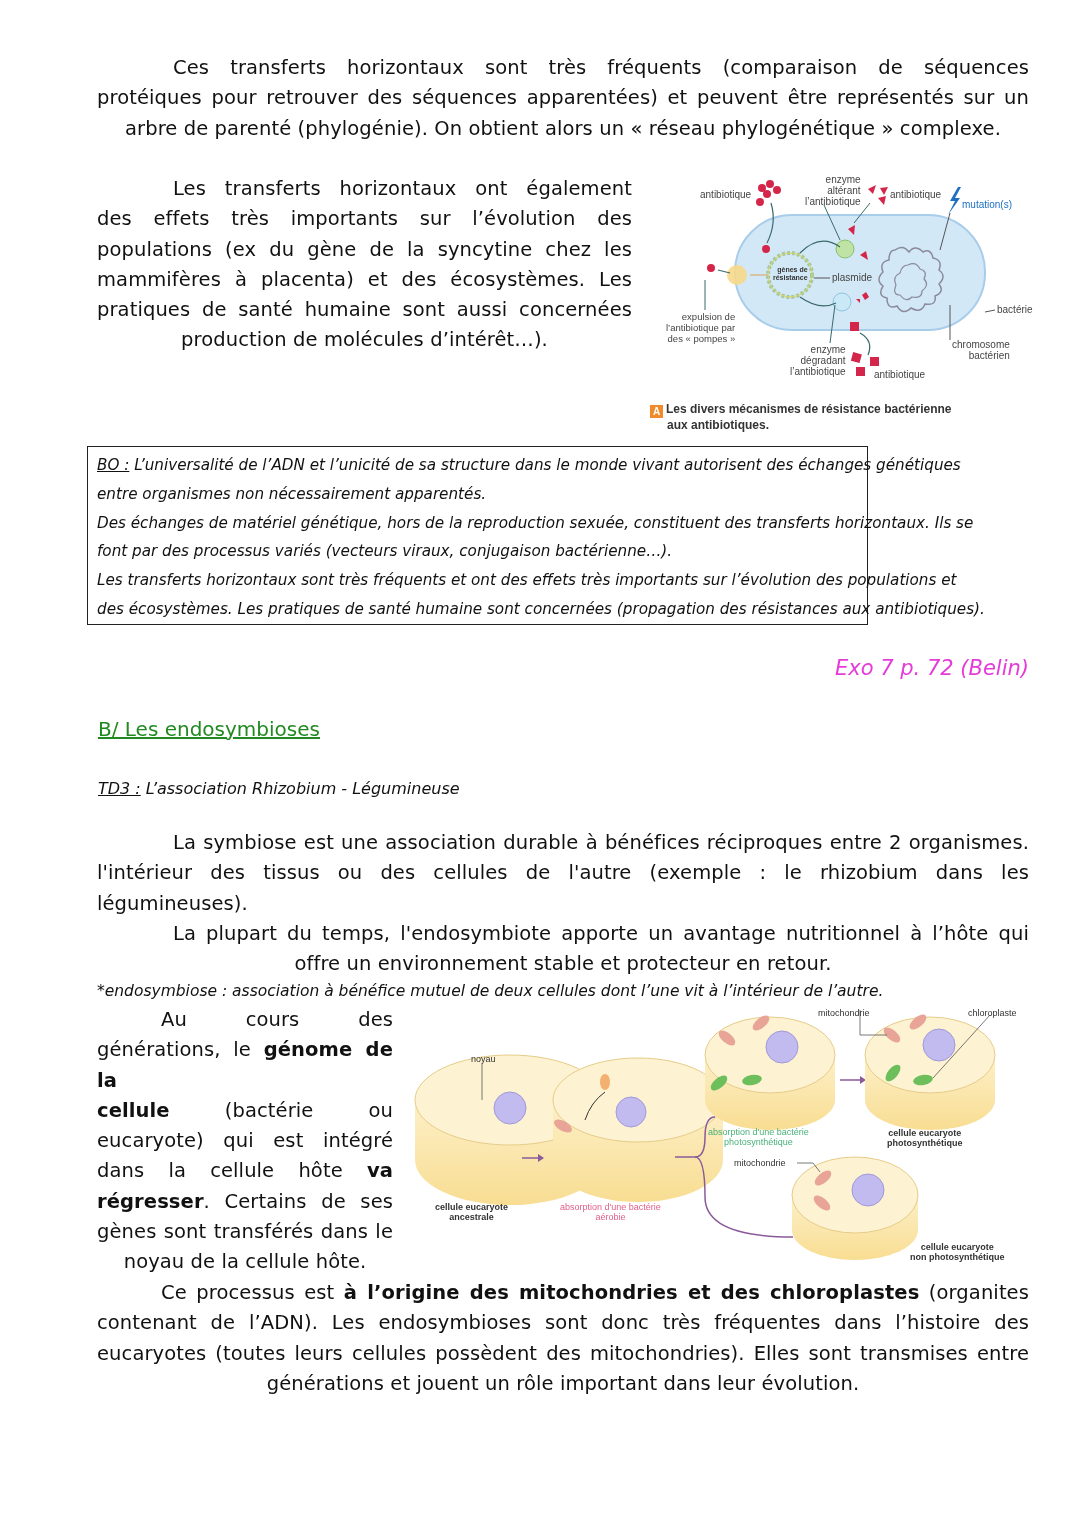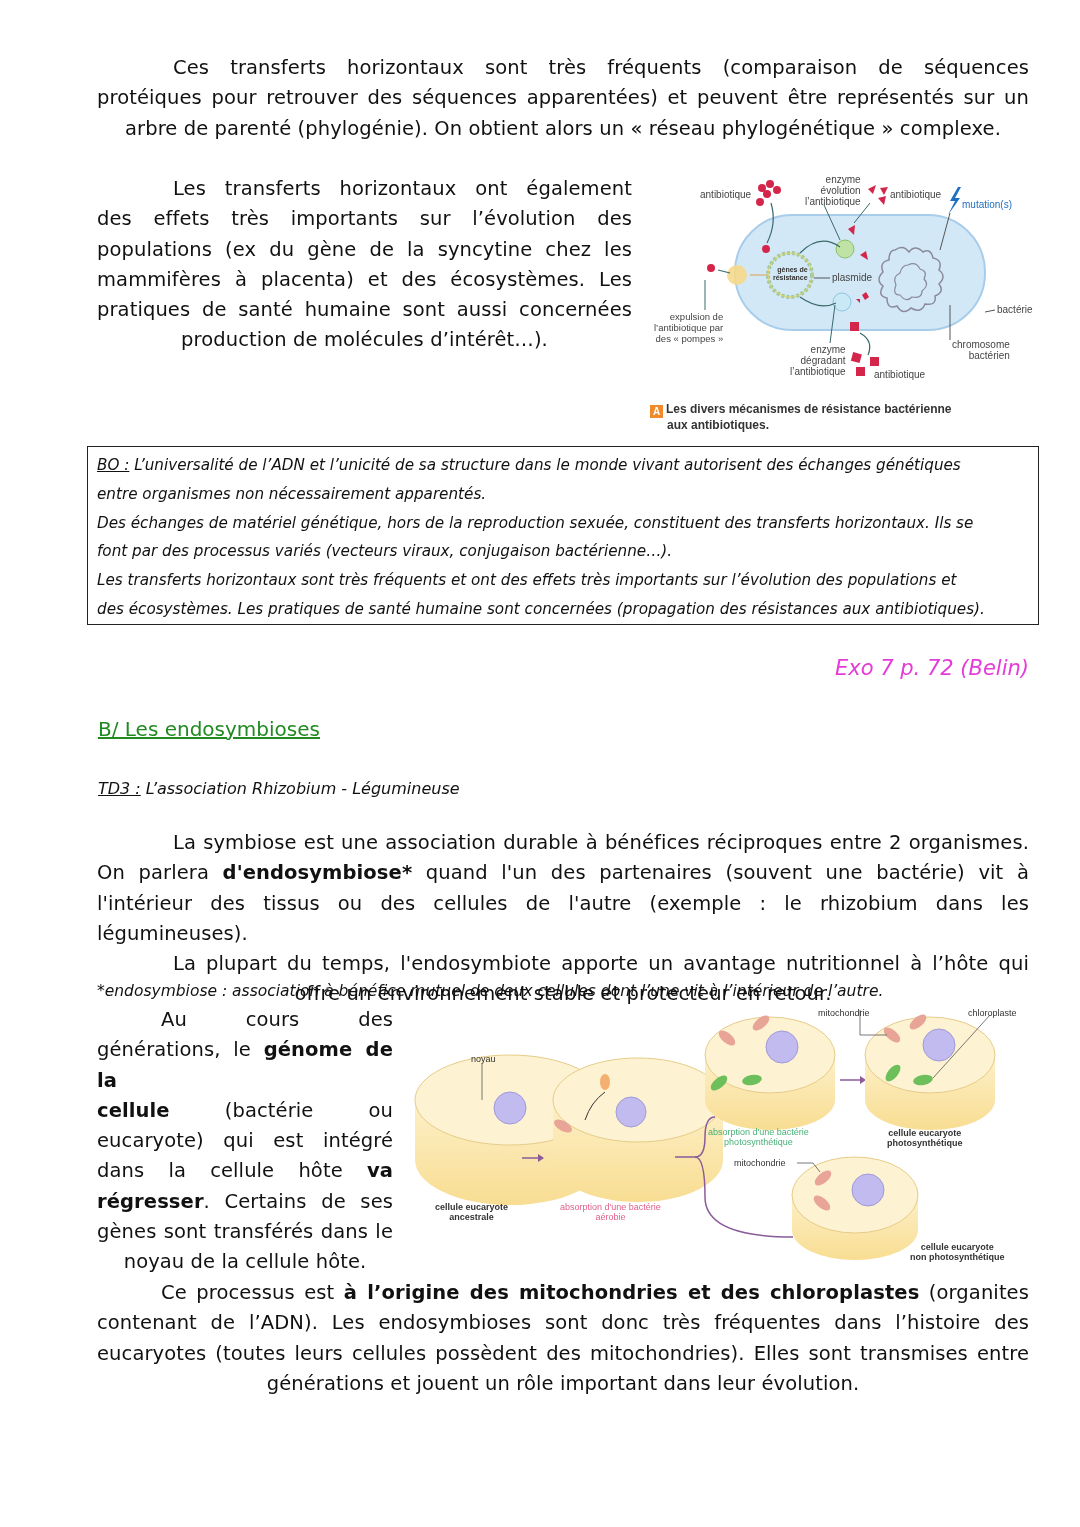--- a/index.html
+++ b/index.html
@@ -16,21 +16,21 @@
   #p2 { left: 97px; top: 174px; width: 535px; }
 
   
   #fig1 { position: absolute; left: 650px; top: 165px; width: 390px; height: 270px; }
   #fig1 svg { position: absolute; left: 0; top: 0; }
   .f-lbl { position: absolute; font-family: "Liberation Sans", sans-serif; font-size: 10px; line-height: 11px; color: #444; text-align: right; white-space: nowrap; }
   .f-cap { position: absolute; left: 0; top: 237px; font-family: "Liberation Sans", sans-serif; font-weight: bold; font-size: 12px; line-height: 14px; color: #333; }
   .f-cap .badge { display: inline-block; width: 13px; height: 13px; background: #f08a2a; color: #fff; font-size: 10px; text-align: center; line-height: 13px; margin-right: 3px; vertical-align: -2px; }
 
   
-  #bo { position: absolute; left: 87px; top: 446px; width: 952px; height: 179px; border: 1.5px solid #222; padding: 4px 9px; font-family: "DejaVu Sans", sans-serif; font-style: italic; font-size: 15.2px; line-height: 28.8px; color: #111; }
+  #bo { position: absolute; left: 87px; top: 446px; width: 781px; height: 179px; border: 1.5px solid #222; padding: 4px 9px; font-family: "DejaVu Sans", sans-serif; font-style: italic; font-size: 15.2px; line-height: 28.8px; color: #111; }
   #bo .u { text-decoration: underline; }
   #bo .row { display: block; white-space: nowrap; }
 
   #exo { position: absolute; right: 51px; top: 656px; font-style: italic; font-size: 21px; color: #e53bd8; }
 
   #secB { position: absolute; left: 98px; top: 717px; font-size: 20px; color: #208a20; text-decoration: underline; }
   #td3 { position: absolute; left: 98px; top: 779px; font-size: 16px; font-style: italic; }
   #td3 .u { text-decoration: underline; margin-top: 11px; }
 
   #p3 { left: 97px; top: 828px; width: 932px; }
@@ -111,32 +111,32 @@
     <path d="M218 190 q6 -14 -8 -22" fill="none" stroke="#3a6a6a" stroke-width="1.2"></path>
     <line x1="185" y1="140" x2="180" y2="178" stroke="#3a6a6a" stroke-width="1"></line>
     <line x1="55" y1="115" x2="55" y2="145" stroke="#3a6a6a" stroke-width="1"></line>
     <line x1="300" y1="140" x2="300" y2="175" stroke="#555" stroke-width="1"></line>
     <line x1="335" y1="147" x2="345" y2="145" stroke="#555" stroke-width="1"></line>
     <line x1="164" y1="113" x2="180" y2="113" stroke="#555" stroke-width="1"></line>
   </svg>
   <div class="f-lbl" style="left:50px; top:24px;">antibiotique</div>
   <div class="f-lbl" style="left:155px; top:9px;">
     <span>enzyme</span><br>
-    <span>évolution</span><br>
+    <span>altérant</span><br>
     <span>l’antibiotique</span>
   </div>
   <div class="f-lbl" style="left:240px; top:24px;">antibiotique</div>
   <div class="f-lbl" style="left:312px; top:34px; color:#1f6fc2;">mutation(s)</div>
   <div class="f-lbl" style="left:123px; top:101px; font-size:7px; line-height:8px; font-weight:bold; color:#333;">
     <span>gènes de</span><br>
     <span>résistance</span>
   </div>
   <div class="f-lbl" style="left:182px; top:107px;">plasmide</div>
   <div class="f-lbl" style="left:347px; top:139px;">bactérie</div>
-  <div class="f-lbl" style="left:4px; top:146px; font-size:9.5px;">
+  <div class="f-lbl" style="left:16px; top:146px; font-size:9.5px;">
     <span>expulsion de</span><br>
     <span>l’antibiotique par</span><br>
     <span>des « pompes »</span>
   </div>
   <div class="f-lbl" style="left:140px; top:179px;">
     <span>enzyme</span><br>
     <span>dégradant</span><br>
     <span>l’antibiotique</span>
   </div>
   <div class="f-lbl" style="left:224px; top:204px;">antibiotique</div>
@@ -162,21 +162,20 @@
 <div id="exo">Exo 7 p. 72 (Belin)</div>
 
 <div id="secB">B/ Les endosymbioses</div>
 
 <div id="td3">
   <span class="u">TD3 :</span><span> L’association Rhizobium - Légumineuse</span>
 </div>
 
 <div class="para" id="p3">
   <span class="line-j"><span class="indent"></span><span>La symbiose est une association durable à bénéfices réciproques entre 2 organismes.</span></span>
-  <span class="line-j"><span>On parlera </span><b>d'endosymbiose*</b><span> quand l'un des partenaires (souvent une bactérie) vit à</span></span>
   <span class="line-j">l'intérieur des tissus ou des cellules de l'autre (exemple : le rhizobium dans les légumineuses).</span>
   <span class="line-j"><span class="indent"></span><span>La plupart du temps, l'endosymbiote apporte un avantage nutritionnel à l’hôte qui</span></span>
   <span class="line-l">offre un environnement stable et protecteur en retour.</span>
 </div>
 
 <div id="footnote">*endosymbiose : association à bénéfice mutuel de deux cellules dont l’une vit à l’intérieur de l’autre.</div>
 
 <div class="para" id="p4">
   <span class="line-j"><span style="display:inline-block;width:64px;"></span><span>Au cours des</span></span>
   <span class="line-j"><span>générations, le </span><b>génome de la</b></span>

